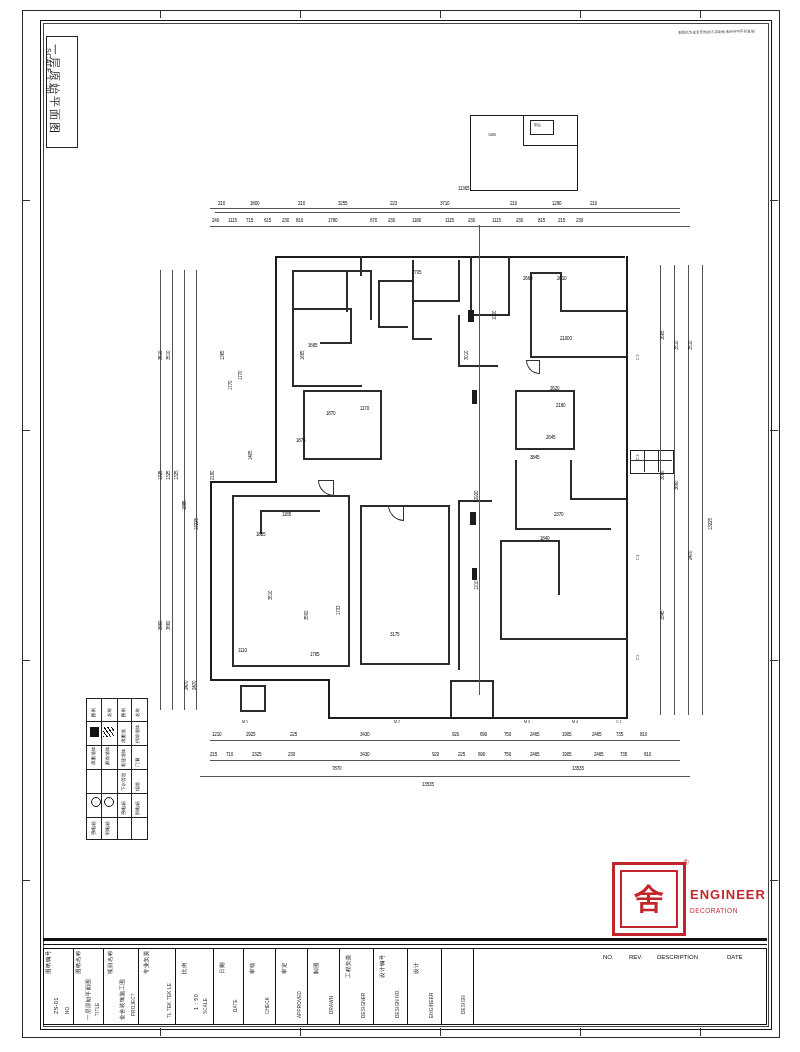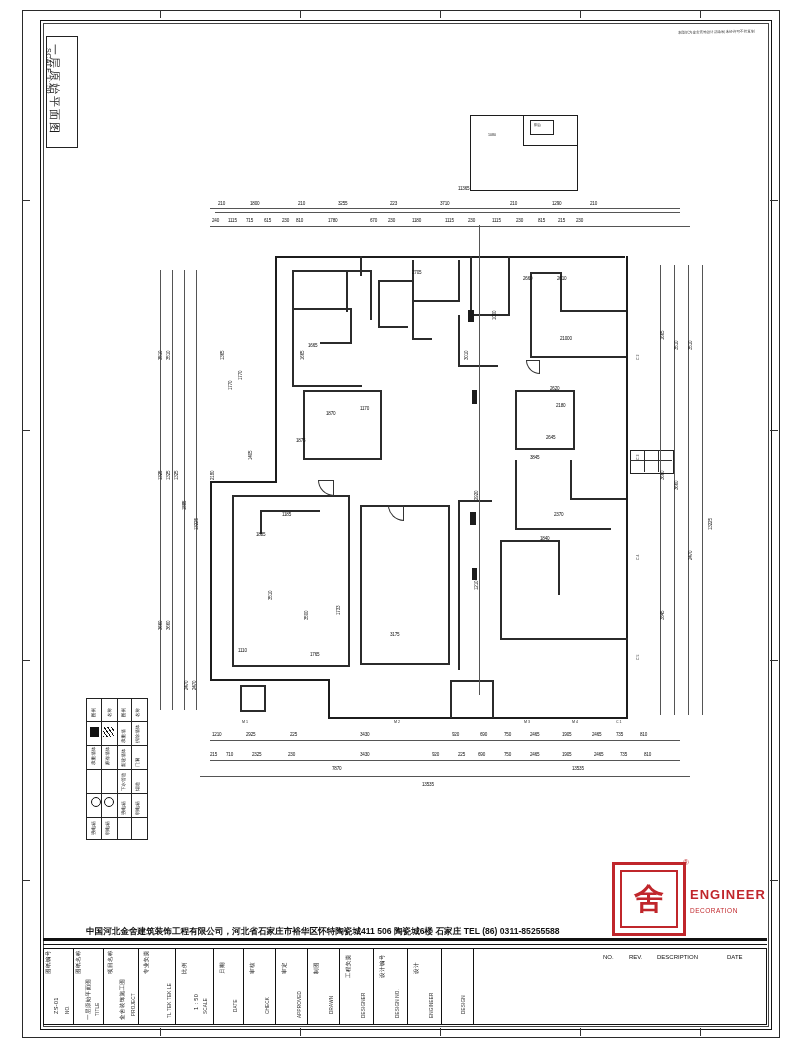--- a/index.html
+++ b/index.html
@@ -402,21 +402,20 @@
   <div class="logo">
     <div class="logo-inner"></div>
     <div class="logo-mark">舍</div>
     <div class="logo-reg">®</div>
   </div>
   <div class="logo-text">
     <span>ENGINEER</span>
     <span class="sub">DECORATION</span>
   </div>
 
-  <div class="company-bar">中国河北金舍建筑装饰工程有限公司，河北省石家庄市裕华区怀特陶瓷城411 506 陶瓷城6楼     石家庄    TEL (86) 0311-85255588</div>
   <div class="rule-thick"></div>
   <div class="rule-thin"></div>
 
   <div class="tbox">
     <div class="hline" style="top:0;"></div>
     <div class="hline" style="top:76px;"></div>
     <div class="vline" style="left:0;"></div>
     <div class="vline" style="left:30px;"></div>
     <div class="vline" style="left:60px;"></div>
     <div class="vline" style="left:95px;"></div>

